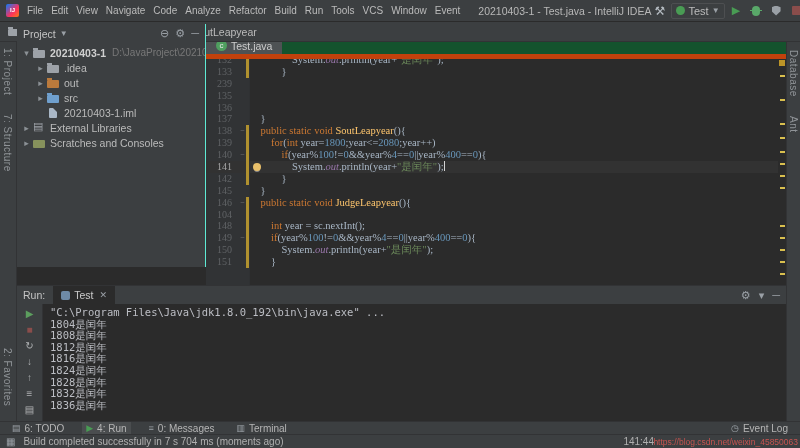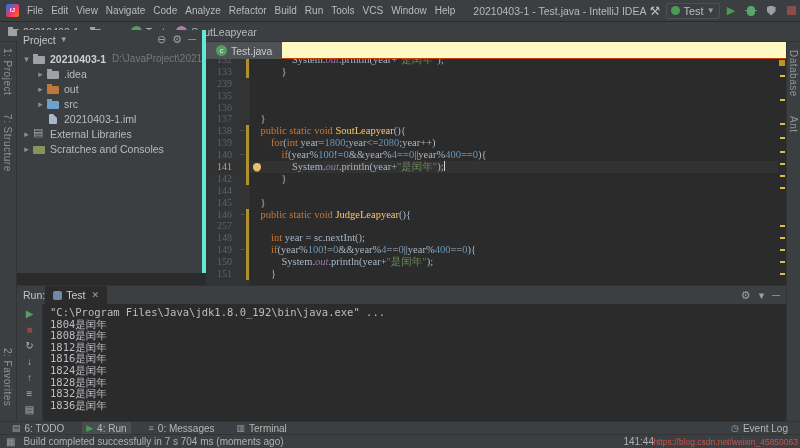--- a/index.html
+++ b/index.html
@@ -38,41 +38,41 @@
 #left-strip{position:absolute;left:0;top:42px;bottom:27px;width:17px;background:#3c3f41;border-right:1px solid #323335}
 #right-strip{position:absolute;right:0;top:42px;bottom:27px;width:14px;background:#3c3f41;border-left:1px solid #323335}
 .strip-item{position:absolute;left:2px;writing-mode:vertical-rl;font-size:10px;color:#909498;letter-spacing:.5px}
 #left-strip .strip-item:nth-child(1){top:6px}
 #left-strip .strip-item:nth-child(2){top:72px}
 #left-strip .strip-item:nth-child(3){top:306px}
 #right-strip .strip-item{left:1px}
 #right-strip .strip-item:nth-child(1){top:8px}
 #right-strip .strip-item:nth-child(2){top:74px}
 
-#project-panel{position:absolute;left:17px;top:30px;width:189px;height:243px;background:#3c3f41;border-right:4px solid #5eead4;overflow:hidden}
+#project-panel{position:absolute;left:17px;top:24px;width:189px;height:243px;background:#3c3f41;border-right:1px solid #5eead4;overflow:hidden}
 #pp-header{height:19px;display:flex;align-items:center;padding:0 6px;font-size:10.5px;color:#c5c5c5}
 #pp-header .hdr-caret{font-size:8px;color:#9aa0a6;margin-left:4px}
 #pp-icons{margin-left:auto;display:flex;gap:6px;color:#9aa0a6;font-size:11px}
 #tree{margin-top:2px}
 .tree-row{height:15px;display:flex;align-items:center;font-size:10.5px;color:#bbb;white-space:nowrap;overflow:hidden}
 .tree-row.bold .tlabel{font-weight:bold;color:#d0d0d0}
 .chev{width:11px;flex:none;color:#8c9196;font-size:9px;text-align:center}
 .tico{width:14px;height:12px;position:relative;flex:none;margin-right:4px}
 .tico[class*="ic-folder"]::before{content:"";position:absolute;left:1px;top:3px;width:12px;height:8px;border-radius:1px;background:#9da2a8}
 .tico[class*="ic-folder"]::after{content:"";position:absolute;left:1px;top:1px;width:5px;height:2px;background:#9da2a8}
 .tico.ic-folder-excluded::before,.tico.ic-folder-excluded::after{background:#bb7a3c}
 .tico.ic-folder-src::before,.tico.ic-folder-src::after{background:#6f9fcd}
 .tico.ic-file-module::before{content:"";position:absolute;left:3px;top:1px;width:8px;height:10px;background:#a9b7c6;border-radius:1px}
 .tico.ic-file-module::after{content:"";position:absolute;right:3px;top:1px;border:2px solid #3c3f41;border-left-color:transparent;border-bottom-color:transparent}
 .tico.ic-libraries::before{content:"▤";position:absolute;left:1px;top:-2px;color:#9da2a8;font-size:11px}
 .tico.ic-scratches::before{content:"";position:absolute;left:1px;top:3px;width:12px;height:8px;border-radius:1px;background:#87925c}
 .thint{margin-left:6px;color:#787878;font-size:10px}
 
 #editor-area{position:absolute;left:206px;top:42px;right:14px;height:243px;background:#2b2b2b;overflow:hidden}
-#tabbar{height:17px;background:#fef9c3;border-bottom:1px solid #c2410c;display:flex;}
+#tabbar{height:17px;background:#14532d;border-bottom:5px solid #c2410c;display:flex;align-items:flex-end}
 #tab-test{display:flex;align-items:center;gap:4px;background:#4e5254;height:17px;padding:0 10px;font-size:10.5px;color:#ccc}
 .tab-class{width:11px;height:11px}
 .tab-class::before{content:"c"}
 #editor{position:absolute;left:0;top:17px;right:0;bottom:0;overflow:hidden;font-family:Liberation Serif, serif;font-size:10.5px}
 #gutter-bg{position:absolute;left:0;top:0;bottom:0;width:44px;background:#313335;border-right:1px solid #2f3133}
 #code-lines{position:absolute;left:0;top:-5px;right:8px}
 .code-line{position:relative;height:11.9px;line-height:11.9px;display:flex;white-space:pre}
 .code-line.cur{background:#323232}
 .chg{position:absolute;left:40px;top:0;bottom:0;width:3px;background:#b0912f}
 .lnum{width:30px;padding-right:4px;text-align:right;color:#606366;flex:none;font-size:10px}
@@ -87,21 +87,21 @@
 .tok-f{color:#9876aa;font-style:italic}
 .tok-m{color:#ffc66d}
 .caret{display:inline-block;width:1px;height:10px;background:#d4d4d4;vertical-align:-1px}
 .bulb{position:absolute;left:47px;top:2px;width:8px;height:8px;border-radius:50%;background:#e8bf6a;box-shadow:0 2px 0 -1px #8a8a8a}
 #stripe{position:absolute;right:0;top:0;bottom:0;width:8px;background:#2b2b2b}
 #stripe-top{position:absolute;right:1px;top:1px;width:6px;height:6px;background:#bc9427}
 .smark{position:absolute;right:1px;width:5px;height:2px;background:#d9bf4e}
 
 #run-panel{position:absolute;left:17px;right:14px;top:285px;bottom:27px;background:#2b2b2b;border-top:1px solid #323335}
 #run-header{height:18px;background:#3c3f41;display:flex;align-items:center;padding:0 6px;font-size:10.5px}
-#run-label{color:#c5c5c5;}
+#run-label{color:#c5c5c5;margin-right:8px}
 #run-tab{display:flex;align-items:center;gap:4px;background:#2b2b2b;height:18px;padding:0 8px;color:#ccc}
 #run-tab .mini-class{background:#6e8aa6;border-radius:2px}
 #run-tab .closex{color:#9aa0a6;font-size:9px;margin-left:2px}
 #run-hdr-icons{margin-left:auto;display:flex;gap:8px;color:#9aa0a6;font-size:11px}
 #run-toolbar{position:absolute;left:0;top:18px;bottom:0;width:26px;background:#3c3f41;border-right:1px solid #323335;display:flex;flex-direction:column;align-items:center;padding-top:3px;gap:3px}
 .ricon{width:16px;height:13px;text-align:center;line-height:13px;font-size:10px;color:#afb1b3}
 #console{position:absolute;left:27px;top:18px;right:0;bottom:0;padding:3px 0 0 6px;font-family:"DejaVu Sans Mono","DejaVu Sans",monospace;font-size:10.5px;color:#bcbec4;overflow:hidden}
 .con-line{height:11.6px;line-height:11.6px;white-space:pre}
 
 #status-row2{position:absolute;left:0;right:0;top:421px;height:13px;background:#3c3f41;border-top:1px solid #323335;display:flex;align-items:center;font-size:10px;color:#b5b5b5;padding:0 8px;gap:14px}
@@ -128,21 +128,21 @@
         <span class="menu-item">View</span>
         <span class="menu-item">Navigate</span>
         <span class="menu-item">Code</span>
         <span class="menu-item">Analyze</span>
         <span class="menu-item">Refactor</span>
         <span class="menu-item">Build</span>
         <span class="menu-item">Run</span>
         <span class="menu-item">Tools</span>
         <span class="menu-item">VCS</span>
         <span class="menu-item">Window</span>
-        <span class="menu-item">Help</span>
+        <span class="menu-item">Event</span>
       </span>
     <span id="window-title">20210403-1 - Test.java - IntelliJ IDEA</span>
     <span id="tb-right">
       <span class="tbi">⚒</span>
       <span id="run-config">
         <span class="mini-class"></span>
         <span>Test</span>
         <span class="dd-caret">▼</span>
       </span>
       <span class="tbi play">▶</span>
@@ -257,24 +257,23 @@
           <div class="code-line"><span class="chg"></span><span class="lnum">133</span><span class="fold"></span><span class="code"><span class="tok-p">            }</span></span></div>
           <div class="code-line"><span class="lnum">239</span><span class="fold"></span><span class="code"></span></div>
           <div class="code-line"><span class="lnum">135</span><span class="fold"></span><span class="code"></span></div>
           <div class="code-line"><span class="lnum">136</span><span class="fold"></span><span class="code"></span></div>
           <div class="code-line"><span class="lnum">137</span><span class="fold"></span><span class="code"><span class="tok-p">    }</span></span></div>
           <div class="code-line"><span class="chg"></span><span class="lnum">138</span><span class="fold on"></span><span class="code"><span class="tok-p">    </span><span class="tok-k">public static void </span><span class="tok-m">SoutLeapyear</span><span class="tok-p">(){</span></span></div>
           <div class="code-line"><span class="chg"></span><span class="lnum">139</span><span class="fold"></span><span class="code"><span class="tok-p">        </span><span class="tok-k">for</span><span class="tok-p">(</span><span class="tok-k">int </span><span class="tok-p">year=</span><span class="tok-n">1800</span><span class="tok-p">;year&lt;=</span><span class="tok-n">2080</span><span class="tok-p">;year++)</span></span></div>
           <div class="code-line"><span class="chg"></span><span class="lnum">140</span><span class="fold on"></span><span class="code"><span class="tok-p">            </span><span class="tok-k">if</span><span class="tok-p">(year%</span><span class="tok-n">100</span><span class="tok-p">!=</span><span class="tok-n">0</span><span class="tok-p">&amp;&amp;year%</span><span class="tok-n">4</span><span class="tok-p">==</span><span class="tok-n">0</span><span class="tok-p">||year%</span><span class="tok-n">400</span><span class="tok-p">==</span><span class="tok-n">0</span><span class="tok-p">){</span></span></div>
           <div class="code-line cur"><span class="chg"></span><span class="lnum">141</span><span class="fold"></span><span class="code"><span class="tok-p">                System.</span><span class="tok-f">out</span><span class="tok-p">.println(year+</span><span class="tok-s">"是闰年"</span><span class="tok-p">);</span><span class="caret"></span></span><span class="bulb"></span></div>
           <div class="code-line"><span class="chg"></span><span class="lnum">142</span><span class="fold"></span><span class="code"><span class="tok-p">            }</span></span></div>
-          <div class="code-line"><span class="lnum">144</span><span class="fold"></span><span class="code"></span></div>
           <div class="code-line"><span class="lnum">145</span><span class="fold"></span><span class="code"><span class="tok-p">    }</span></span></div>
           <div class="code-line"><span class="chg"></span><span class="lnum">146</span><span class="fold on"></span><span class="code"><span class="tok-p">    </span><span class="tok-k">public static void </span><span class="tok-m">JudgeLeapyear</span><span class="tok-p">(){</span></span></div>
-          <div class="code-line"><span class="chg"></span><span class="lnum">257</span><span class="fold"></span></div>
+          <div class="code-line"><span class="chg"></span><span class="lnum">104</span><span class="fold"></span></div>
           <div class="code-line"><span class="chg"></span><span class="lnum">148</span><span class="fold"></span><span class="code"><span class="tok-p">        </span><span class="tok-k">int </span><span class="tok-p">year = sc.nextInt();</span></span></div>
           <div class="code-line"><span class="chg"></span><span class="lnum">149</span><span class="fold on"></span><span class="code"><span class="tok-p">        </span><span class="tok-k">if</span><span class="tok-p">(year%</span><span class="tok-n">100</span><span class="tok-p">!=</span><span class="tok-n">0</span><span class="tok-p">&amp;&amp;year%</span><span class="tok-n">4</span><span class="tok-p">==</span><span class="tok-n">0</span><span class="tok-p">||year%</span><span class="tok-n">400</span><span class="tok-p">==</span><span class="tok-n">0</span><span class="tok-p">){</span></span></div>
           <div class="code-line"><span class="chg"></span><span class="lnum">150</span><span class="fold"></span><span class="code"><span class="tok-p">            System.</span><span class="tok-f">out</span><span class="tok-p">.println(year+</span><span class="tok-s">"是闰年"</span><span class="tok-p">);</span></span></div>
           <div class="code-line"><span class="chg"></span><span class="lnum">151</span><span class="fold"></span><span class="code"><span class="tok-p">        }</span></span></div>
         </div>
       <div id="stripe">
         <div id="stripe-top"></div>
       <div class="smark" style="top: 16px;"></div>
           <div class="smark" style="top: 40px;"></div>
           <div class="smark" style="top: 64px;"></div>

